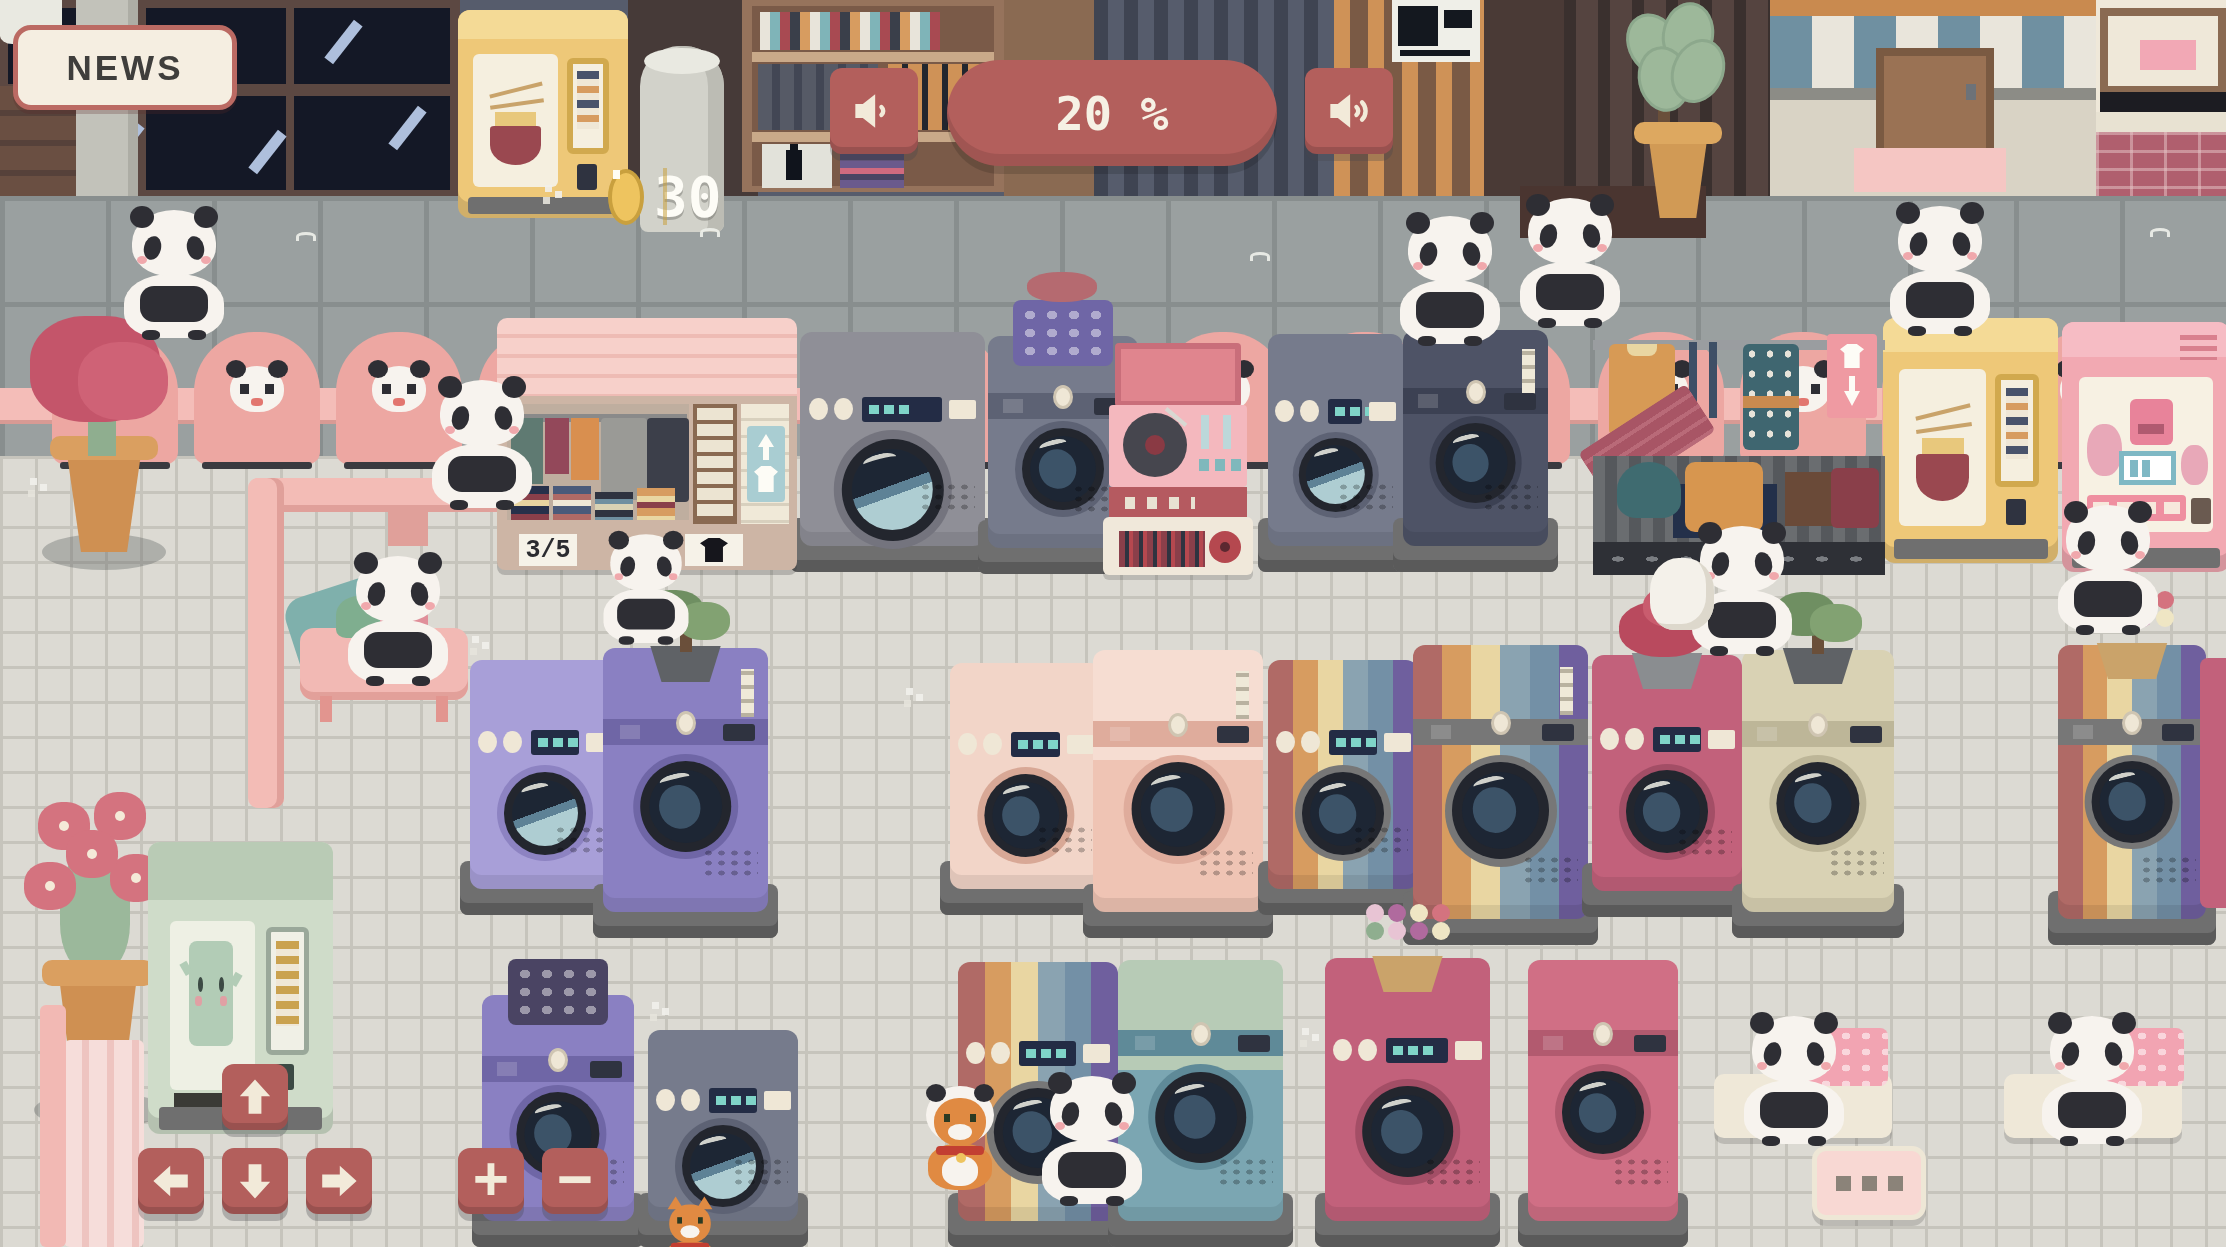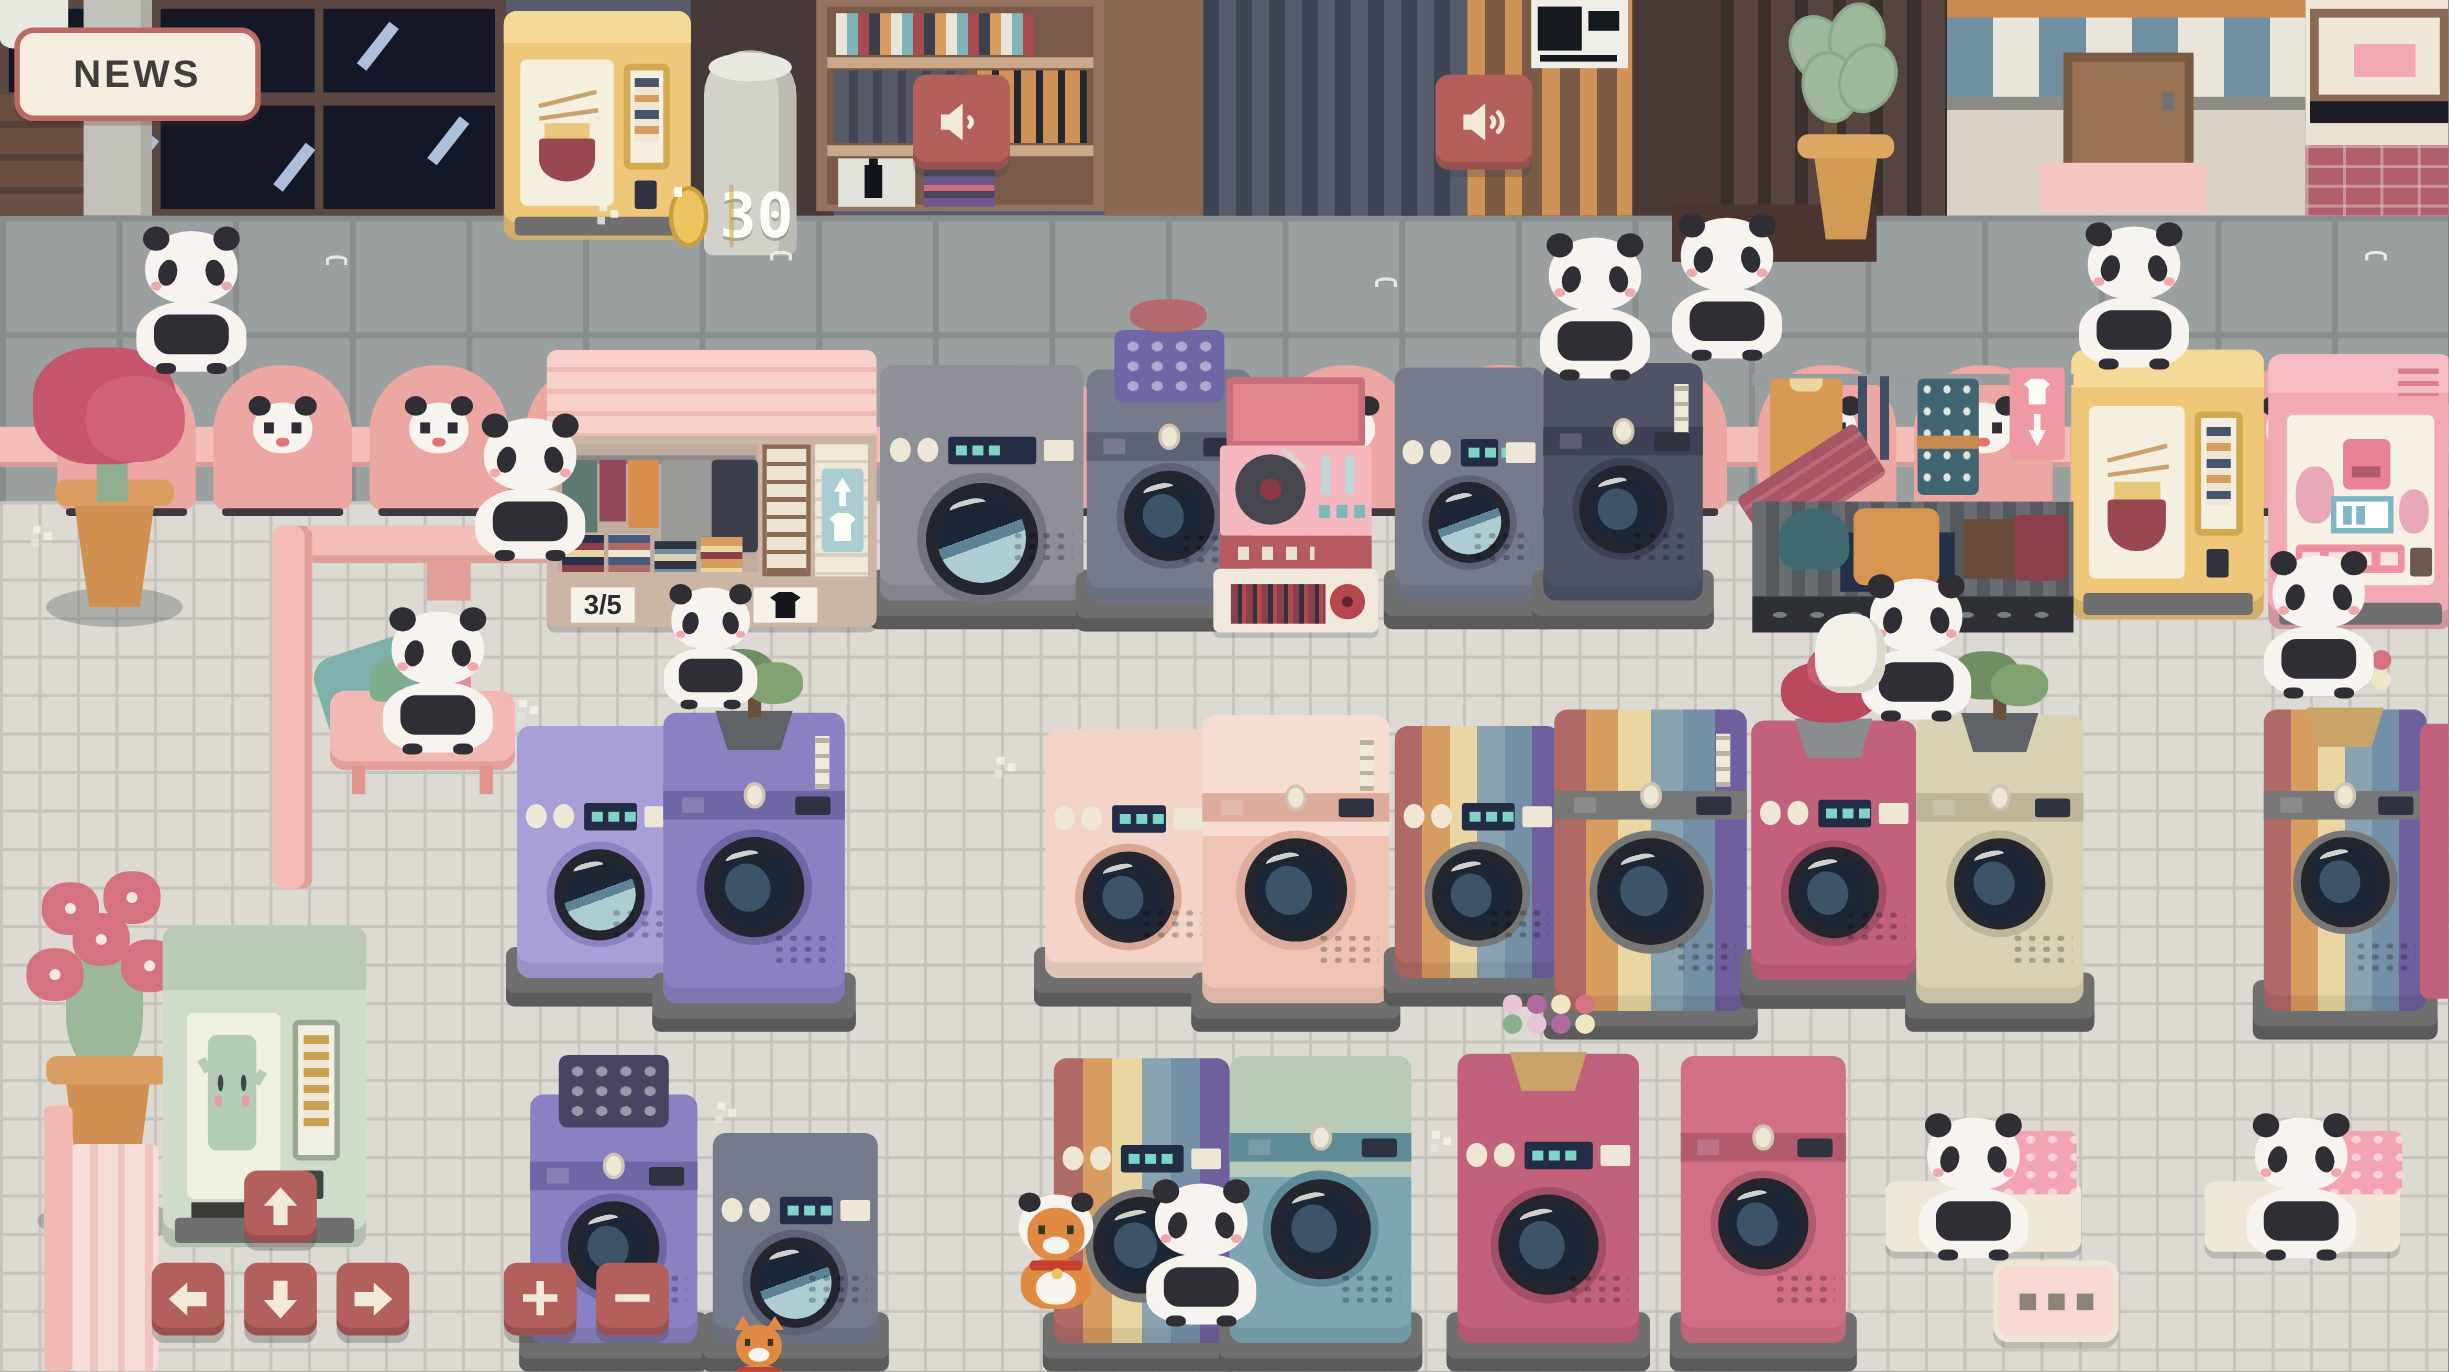--- a/index.html
+++ b/index.html
@@ -125,21 +125,21 @@
 .rb-stick{height:4px;background:#c9a36a;transform:rotate(-14deg)}
 
 .pl-pot{background:#cf9052;clip-path:polygon(10% 0,90% 0,74% 100%,26% 100%)}
 .pl-rim{background:#da9f60;border-radius:10px}
 .pl-shadow{background:rgba(90,95,95,.35);border-radius:50%}
 .mark-sq{width:20px;height:9px;border:3px solid #eef0ea;border-bottom:none;border-radius:50% 50% 0 0;opacity:.92;z-index:6}
 .mark-sp{width:7px;height:7px;background:#f2f1ec;box-shadow:10px 6px 0 #f2f1ec,-2px 12px 0 #e6e4dc;opacity:.9;z-index:6}
 
 #stall{left:497px;top:318px;width:300px;height:252px;z-index:15}
 #stall .st-cap,#stall .st-tag{background:#f6f2e8;display:flex;align-items:center;justify-content:center}
-#stall .st-cap span{position:static;font-family:Liberation Sans, sans-serif;font-weight:bold;font-size:25px;color:#2b2b30}
+#stall .st-cap span{position:static;font-family:Liberation Mono, monospace;font-weight:bold;font-size:25px;color:#2b2b30}
 #recordplayer{left:1103px;top:343px;width:150px;height:232px;z-index:14}
 #dryrack{left:1593px;top:330px;width:292px;height:245px;z-index:14}
 .shirt-w{background:#fdfcf6;clip-path:polygon(30% 0,70% 0,100% 22%,82% 38%,82% 100%,18% 100%,18% 38%,0 22%)}
 .arrow-dn{background:#fdfcf6;clip-path:polygon(35% 0,65% 0,65% 50%,90% 50%,50% 100%,10% 50%,35% 50%)}
 .arrow-upw{background:#fdfcf6;clip-path:polygon(35% 100%,65% 100%,65% 50%,90% 50%,50% 0,10% 50%,35% 50%)}
 </style>
 </head>
 <body>
 
 <div id="stage" style="--accent-red: #b35f5c; --cream: #f2ead9; --panel-cream: #f5eee1; --text-dark: #3f3e3c; --maroon-panel: #a85354; --pink-button: #f8d8d3; --dot-grey: #8b8379; --coin-gold: #eec45f; --coin-gold-dark: #c9a03e; --pink-chair: #eda7a2; --pink-rail: #f4bdb8; --pavement: #9aa0a0; --pavement-line: #888e8e; --floor: #dcdad3; --floor-line: #c6c4bc; --panda-white: #f7f3ee; --panda-black: #2e2e34;">
@@ -1226,20 +1226,23 @@
 
   <button id="news" class="a">NEWS</button>
 
   <button id="vol-low" class="a sqbtn">
     <svg width="56" height="56" viewBox="0 0 24 24">
       <path d="M4 9h3.2l5.3-4.2v14.4L7.2 15H4z" fill="#f2ead9"></path>
       <path d="M15.2 10.3c1 .9 1 2.5 0 3.4" stroke="#f2ead9" stroke-width="1.9" fill="none" stroke-linecap="round"></path>
     </svg>
   </button>
 
+  <div id="banner" class="a">
+    <span>20 %</span>
+  </div>
 
   <button id="vol-high" class="a sqbtn">
     <svg width="56" height="56" viewBox="0 0 24 24">
       <path d="M4 9h3.2l5.3-4.2v14.4L7.2 15H4z" fill="#f2ead9"></path>
       <path d="M15.2 10.3c1 .9 1 2.5 0 3.4" stroke="#f2ead9" stroke-width="1.9" fill="none" stroke-linecap="round"></path>
       <path d="M17.6 8.3c2 2 2 5.4 0 7.4" stroke="#f2ead9" stroke-width="1.9" fill="none" stroke-linecap="round"></path>
     </svg>
   </button>
 
   <div id="stock" class="a">

